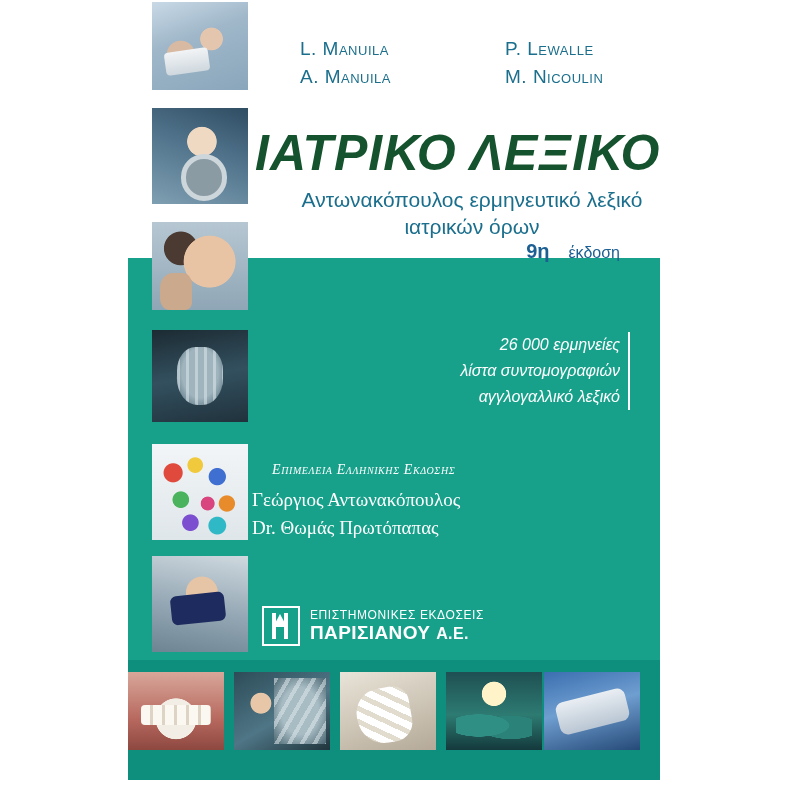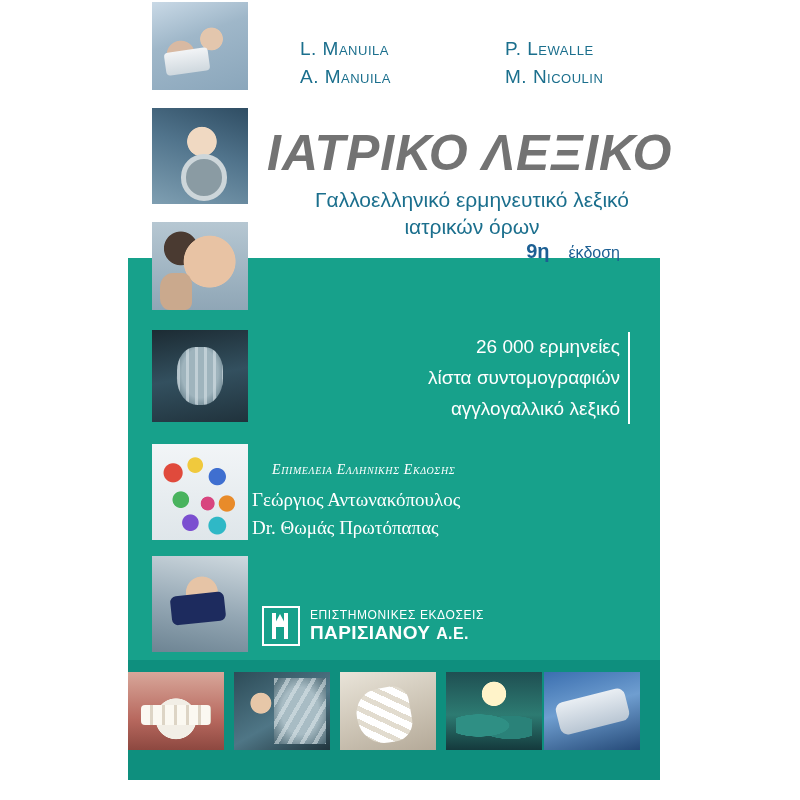--- a/index.html
+++ b/index.html
@@ -249,23 +249,22 @@
   }
   .author.col1 { width: 205px; }
 
   .title {
     position: absolute;
     left: 255px;
     top: 124px;
     font-size: 50px;
     font-weight: bold;
     font-style: italic;
-    color: #737373;
+    color: #14532d;
     letter-spacing: 1px;
-    margin-left: 12px;
   }
   .subtitle {
     position: absolute;
     left: 282px;
     top: 186px;
     width: 380px;
     text-align: center;
     font-size: 21px;
     color: #1b6f8d;
     line-height: 1.3;
@@ -287,21 +286,22 @@
     margin-left: 19px;
   }
 
   .features {
     position: absolute;
     left: 380px;
     top: 332px;
     width: 240px;
     text-align: right;
     color: #ffffff;
-    font-size: 19px;
+    font-size: 16px;
+    font-style: italic;
     line-height: 1.62;
     border-right: 2px solid #ffffff;
     padding-right: 8px;
   }
 
   .editors {
     position: absolute;
     left: 252px;
     top: 462px;
     width: 300px;
@@ -418,21 +418,21 @@
     </div>
     <div class="author-row">
       <div class="author col1">A. Manuila</div>
       <div class="author">M. Nicoulin</div>
     </div>
   </div>
 
   <div class="title">ΙΑΤΡΙΚΟ ΛΕΞΙΚΟ</div>
 
   <div class="subtitle">
-    <div>Γαλλοελληνικό ερμηνευτικό λεξικό</div>
+    <div>Αντωνακόπουλος ερμηνευτικό λεξικό</div>
     <div>ιατρικών όρων</div>
   </div>
 
   <div class="edition">
     <span class="num">9η</span><span class="word">έκδοση</span>
   </div>
 
   <div class="features">
     <div>26 000 ερμηνείες</div>
     <div>λίστα συντομογραφιών</div>

